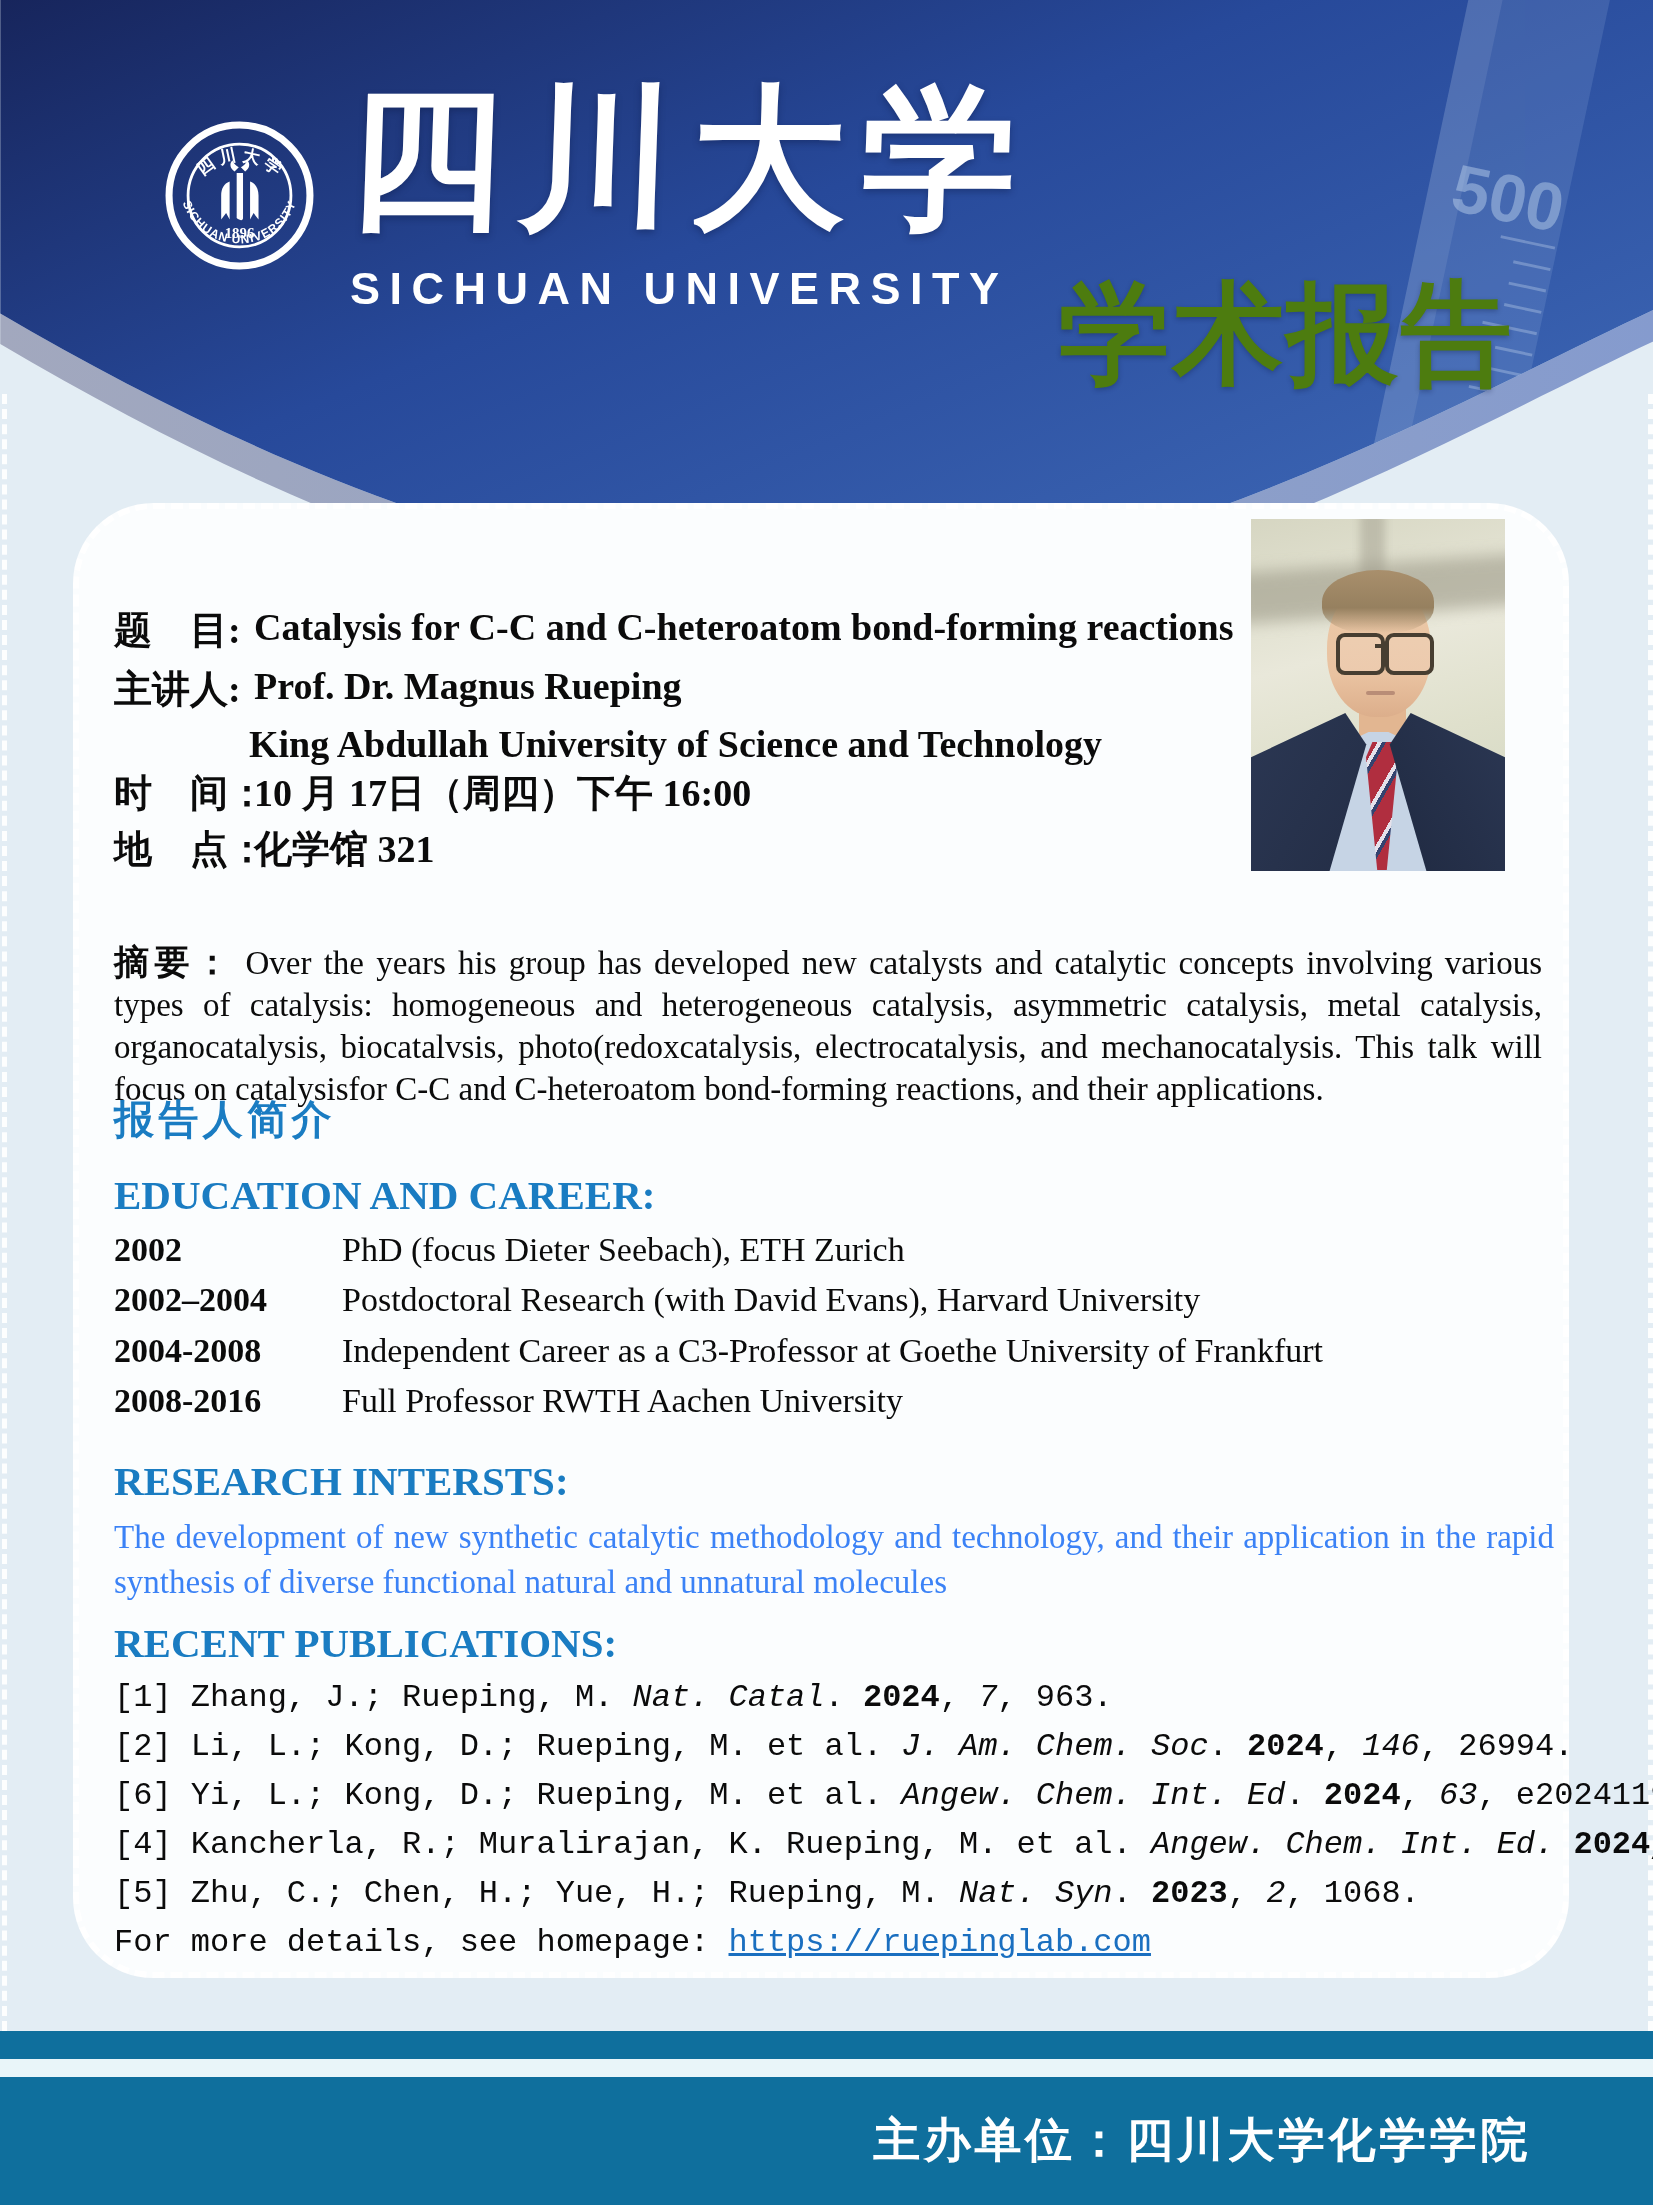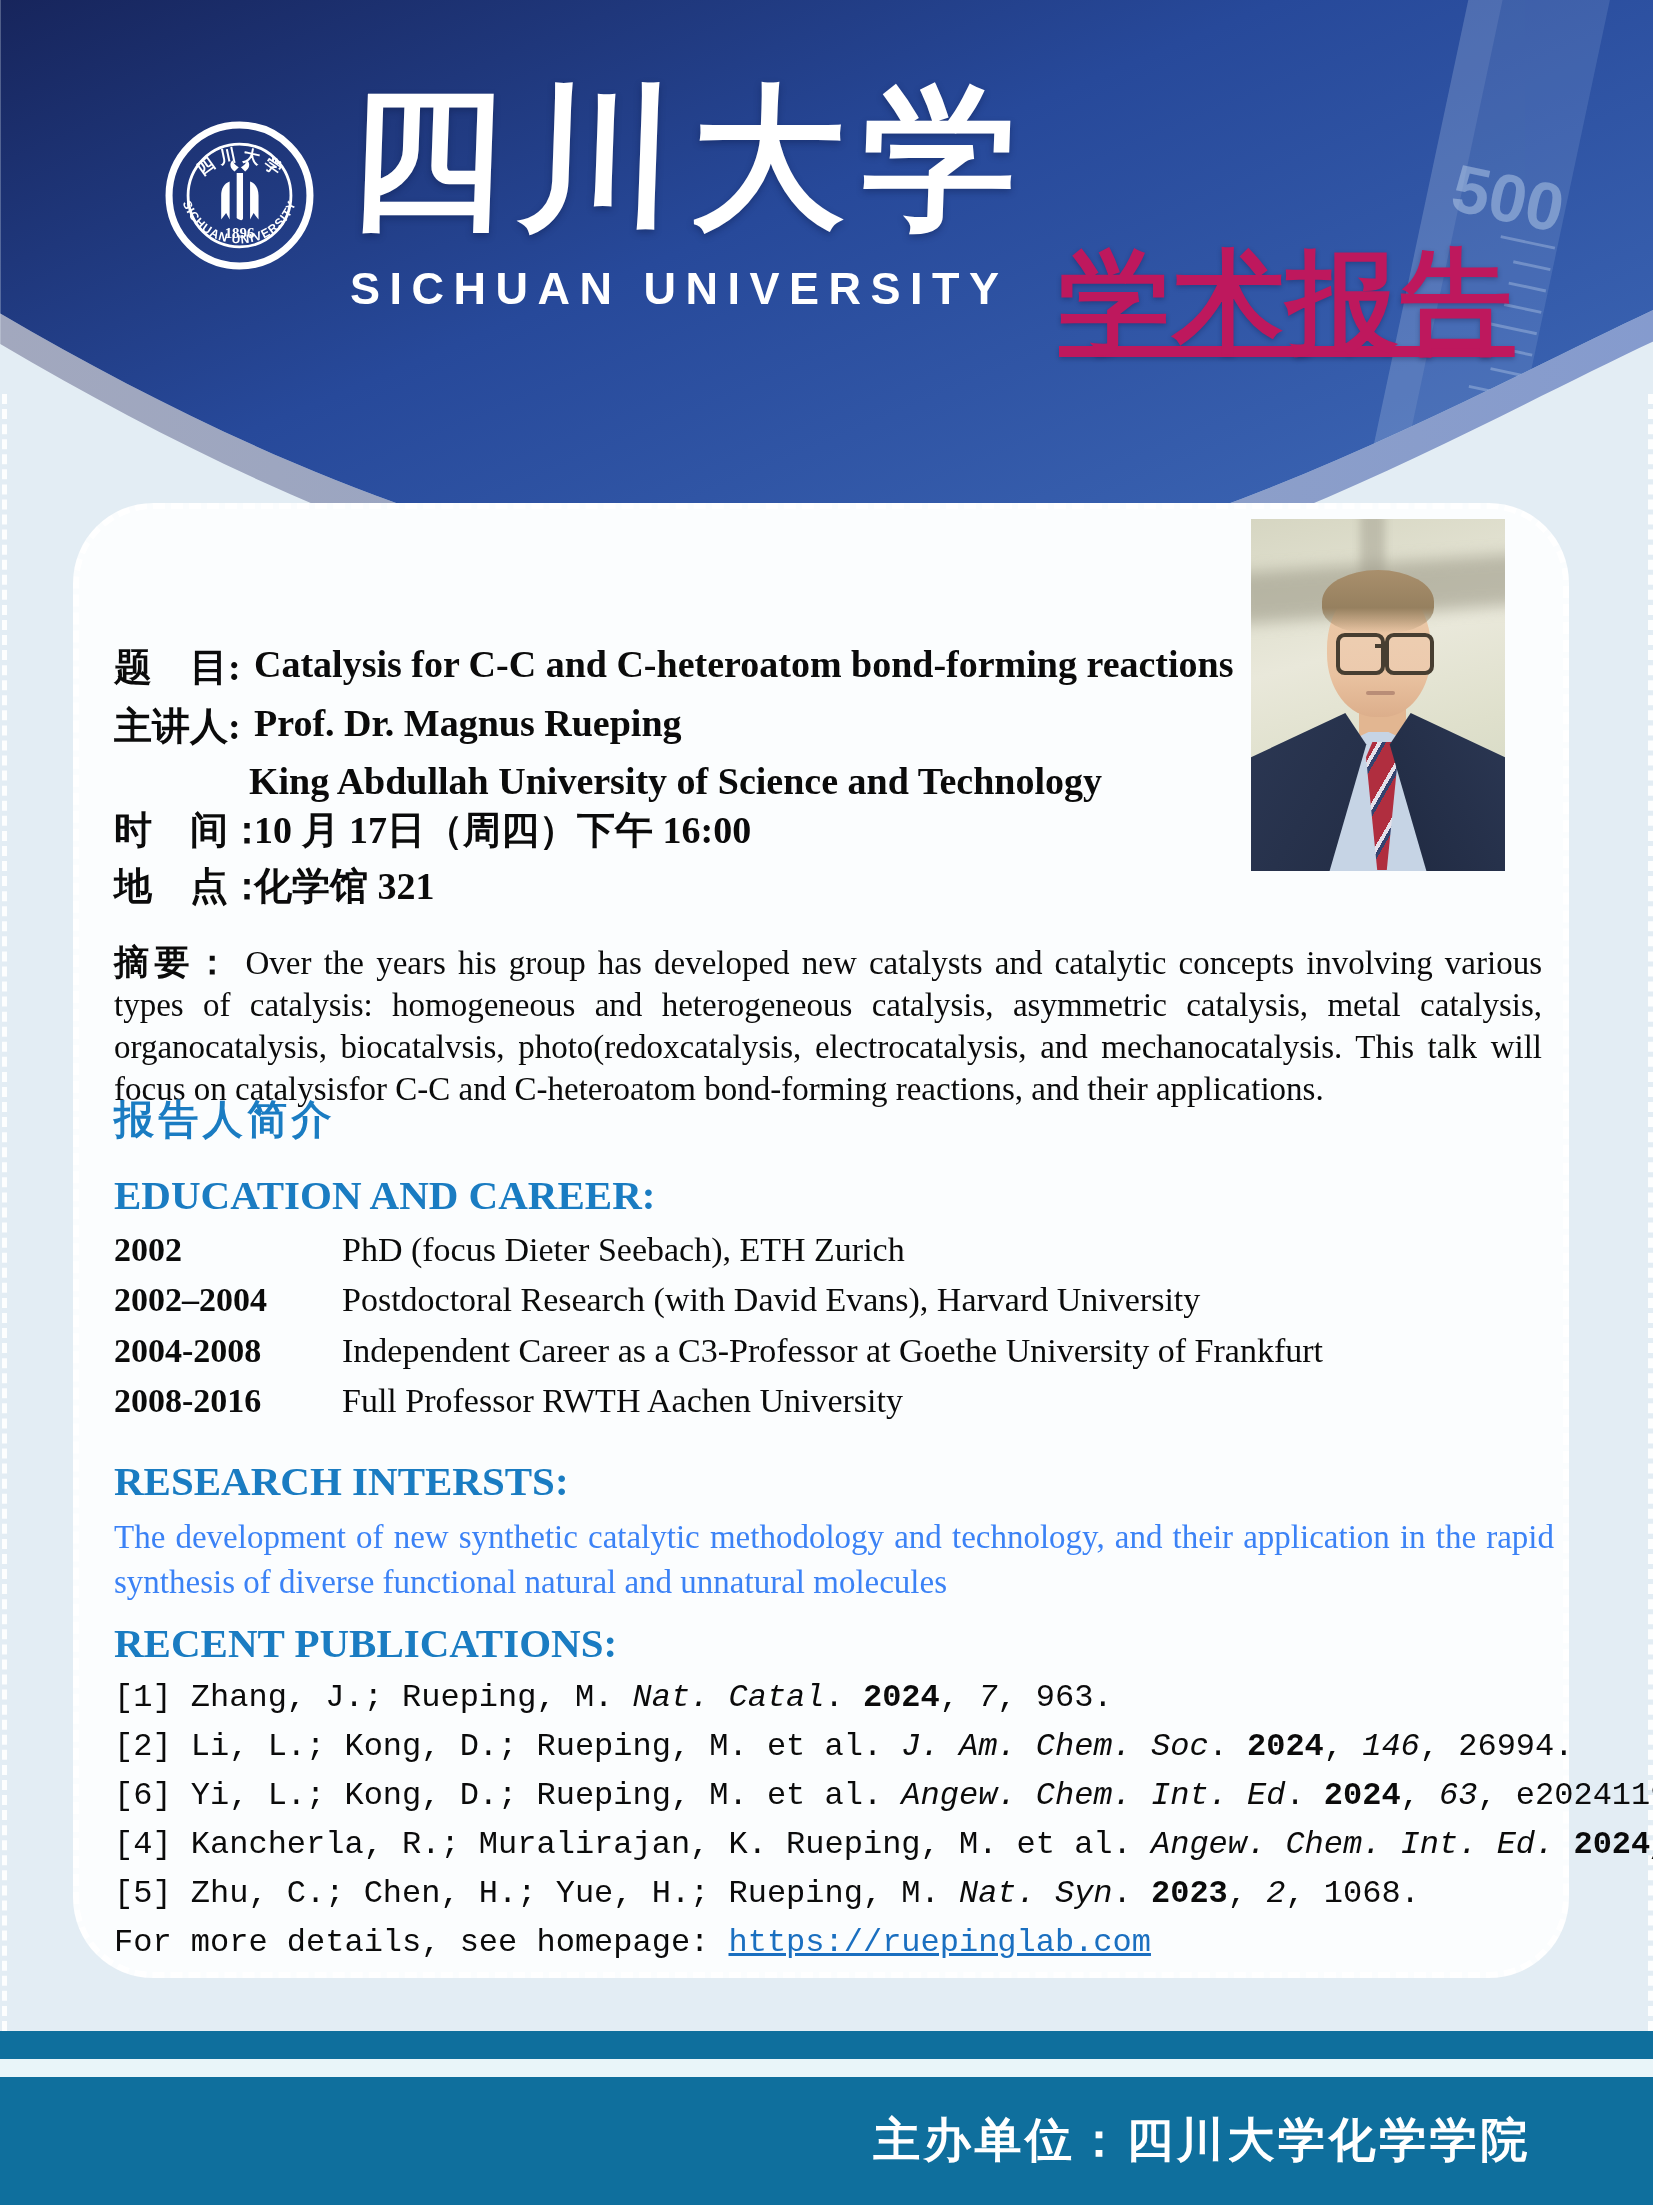--- a/index.html
+++ b/index.html
@@ -28,36 +28,35 @@
     letter-spacing:16px;white-space:nowrap;
     text-shadow:0 2.9px 7.3px rgba(10,20,60,.35);
     transform:skewX(-2deg);
   }
   .uni-en{
     position:absolute;left:350px;top:263px;
     font-family:"Liberation Sans", sans-serif;
     font-weight:700;font-size:45px;color:#fff;letter-spacing:9.5px;white-space:nowrap;
   }
   .banner-title{
-    position:absolute;left:1059px;top:228px;
-    font-family:"Liberation Sans", sans-serif;
-    font-weight:900;font-size:111px;color:#be185d;letter-spacing:2.9px;white-space:nowrap;
+    position:absolute;left:1059px;top:260px;
+    font-family:"Liberation Sans", sans-serif;
+    font-weight:900;font-size:111px;color:#4d7c0f;letter-spacing:2.9px;white-space:nowrap;
     text-shadow:0 2.2px 5.8px rgba(10,20,60,.3);
-    text-decoration:underline;
   }
 
   
   .content-box{
     position:absolute;left:73px;top:503px;width:1496px;height:1475px;
     background:#fbfdfe;
     border:6.6px dashed #ffffff;
     border-radius:80px;
     box-sizing:border-box;
   }
-  .drow{position:absolute;left:0;right:0;height:48px;font-weight:bold;font-size:38px;color:#0b0b0b;margin-top:37px;}
+  .drow{position:absolute;left:0;right:0;height:48px;font-weight:bold;font-size:38px;color:#0b0b0b;}
   .dlabel{position:absolute;left:35px;white-space:nowrap;font-family:"Liberation Serif",serif;}
   .dvalue{position:absolute;left:175px;white-space:nowrap;}
   .dvalue.indent2{left:170px;}
 
   .abstract{
     position:absolute;left:35px;top:400px;width:1428px;
     font-size:33px;line-height:42px;color:#0b0b0b;text-align:justify;
   }
   .abstract .ablabel{font-weight:bold;font-size:35px;letter-spacing:1.5px;margin-right:10.2px;}
 

